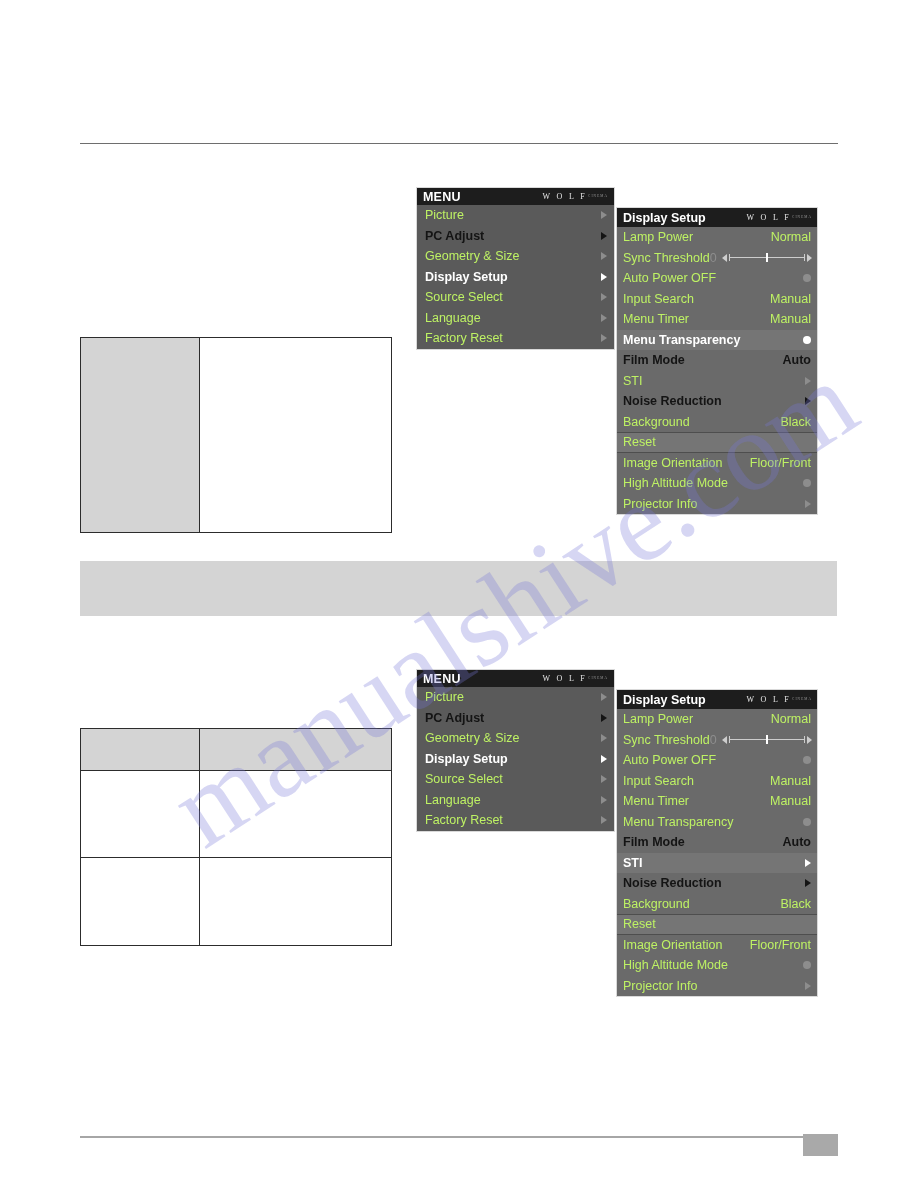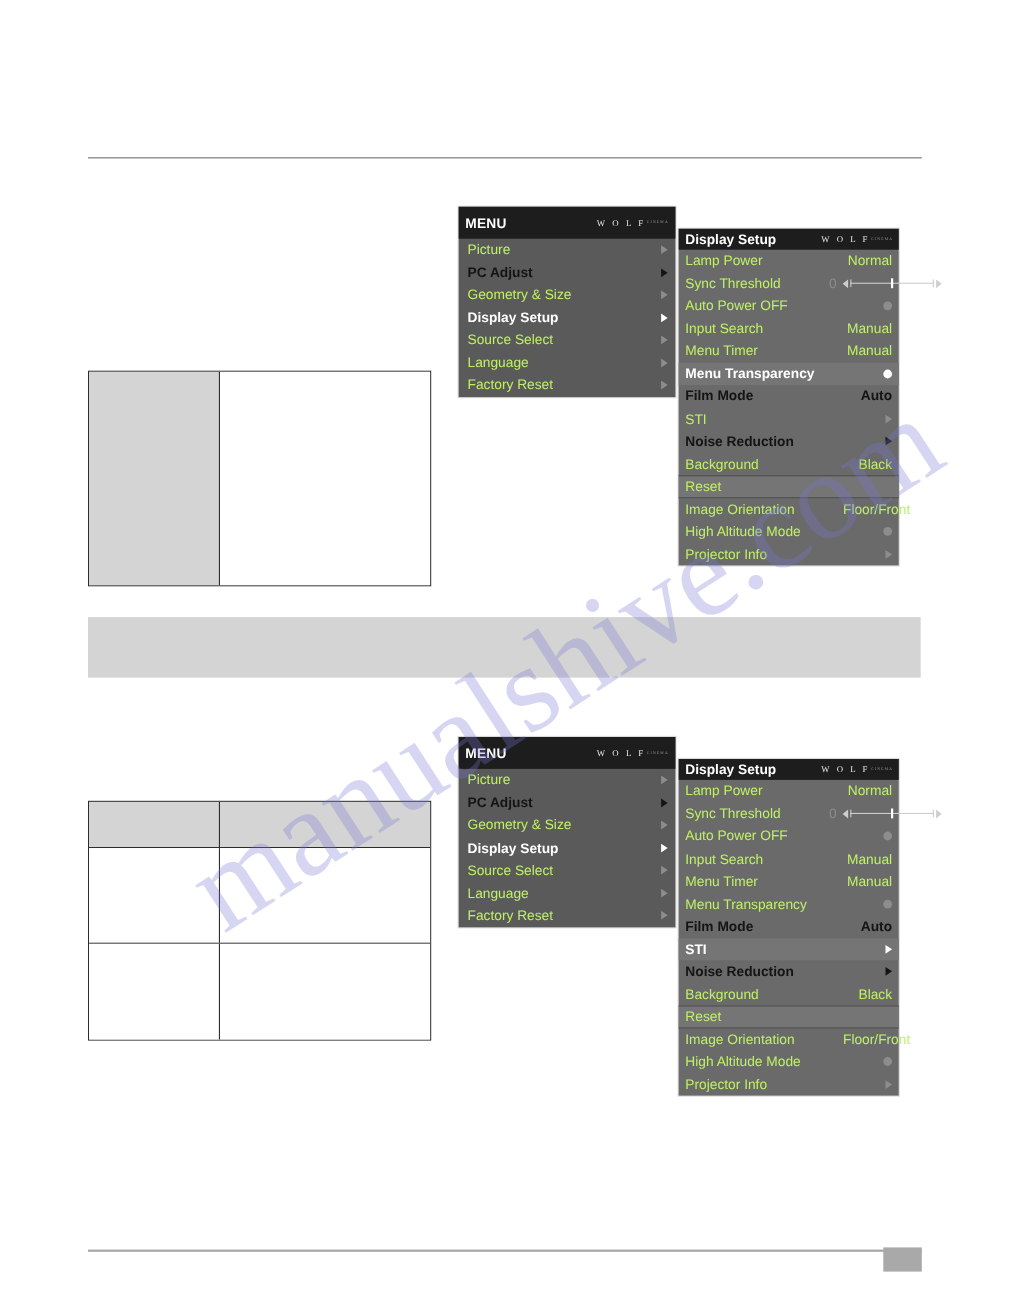--- a/index.html
+++ b/index.html
@@ -122,21 +122,21 @@
     font-family: "Liberation Sans", sans-serif;
     box-shadow: 0 0 0 1px rgba(0,0,0,0.15);
   }
 
   
   .osd-main {
     width: 197px;
     background: #5a5a5a;
   }
   .osd-main .osd-title {
-    height: 29px;
+    height: 17px;
     background: #1d1d1d;
     display: flex;
     align-items: center;
     padding: 0 6px;
     box-sizing: border-box;
   }
   .osd-main .osd-title .title-text {
     color: #ffffff;
     font-size: 12.5px;
     font-weight: bold;
@@ -174,21 +174,20 @@
     font-size: 12.5px;
     font-weight: bold;
   }
   .osd-sub .row {
     height: 20.5px;
     display: flex;
     align-items: center;
     padding: 0 6px 0 6px;
     box-sizing: border-box;
     position: relative;
-    gap: 44px;
   }
   .osd-sub .row .label {
     font-size: 12.5px;
     white-space: nowrap;
   }
   .osd-sub .row .value {
     margin-left: auto;
     font-size: 12.5px;
     white-space: nowrap;
   }

